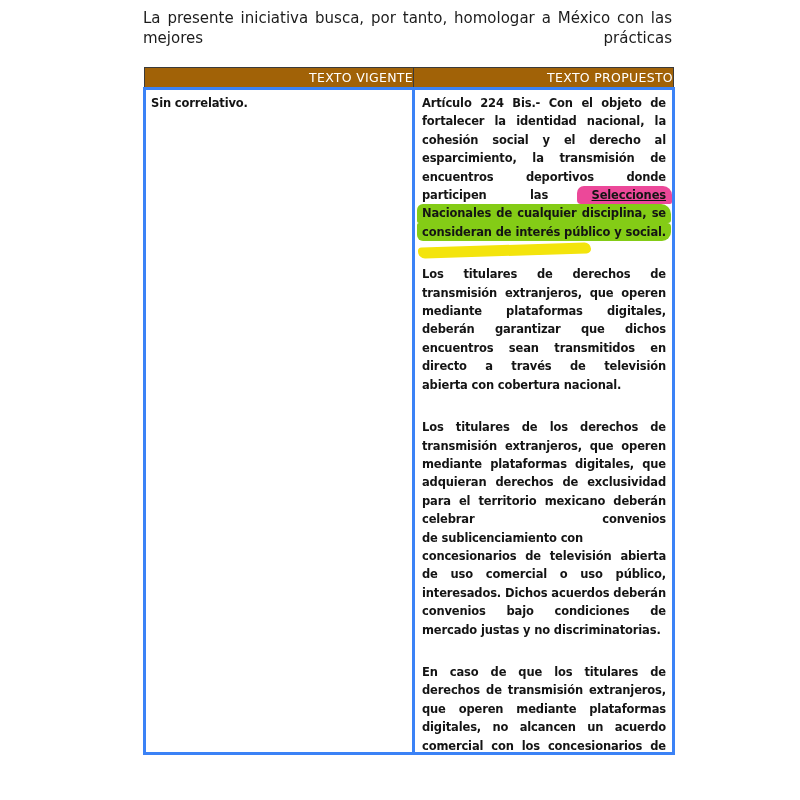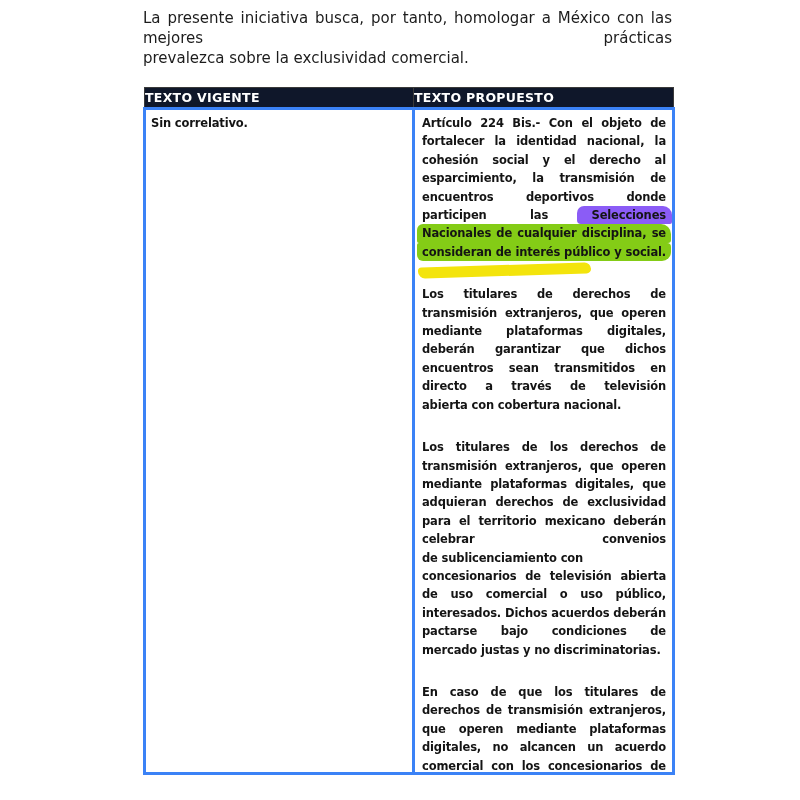--- a/index.html
+++ b/index.html
@@ -25,29 +25,29 @@
   .jl.last { text-align-last: left; }
 
   
   table.cmp {
     margin-top: 19px;
     border-collapse: collapse;
     table-layout: fixed;
     width: 529px;
   }
   table.cmp th {
-    background: #0f172a;
+    background: #a16207;
     color: #ffffff;
     font-size: 12.5px;
-    font-weight: bold;
+    font-weight: normal;
     letter-spacing: 0.3px;
     height: 19px;
     padding: 0;
     border: 1px solid #3a3a3a;
-    text-align: left;
+    text-align: right;
   }
   table.cmp td {
     border: 3px solid #3b82f6;
     vertical-align: top;
     padding: 0;
   }
   .cellwrap {
     height: 658px;
     overflow: hidden;
     font-weight: bold;
@@ -59,24 +59,25 @@
   .cw-left  { padding: 4px 6px 0 5px; }
   .cw-right { padding: 4px 6px 0 7px; }
 
   .ln { text-align: justify; text-align-last: justify; }
   .ln.nl { text-align-last: left; }
   .para { margin: 0 0 24px 0; position: relative; }
   .para.lastp { margin-bottom: 0; }
 
   
   .hl-word {
-    background: #8b5cf6;
+    background: #ec4899;
     padding: 2px 6px 2px 15px;
     margin: -2px -6px -2px -15px;
     border-radius: 7px 9px 2px 4px;
+    text-decoration: underline;
   }
   .hlf {
     background: #84cc16;
     margin: 0 -5px;
     padding: 0 5px;
   }
   .hlf.a { border-radius: 6px 10px 3px 2px; }
   .hlf.b { border-radius: 2px 4px 9px 6px; }
   .hl-tail {
     position: absolute;
@@ -87,21 +88,20 @@
     border-radius: 7px 13px 9px 14px;
   }
 </style>
 </head>
 <body>
 
 <div class="doc">
 
   <p class="intro">
     <span class="jl">La presente iniciativa busca, por tanto, homologar a México con las mejores prácticas</span>
-    <span class="jl last">prevalezca sobre la exclusividad comercial.</span>
   </p>
 
   <table class="cmp">
     <colgroup>
         <col style="width:269px">
         <col style="width:260px">
       </colgroup>
     <thead>
       <tr>
         <th>TEXTO VIGENTE</th>
@@ -144,21 +144,21 @@
               <div class="ln">Los titulares de los derechos de</div>
               <div class="ln">transmisión extranjeros, que operen</div>
               <div class="ln">mediante plataformas digitales, que</div>
               <div class="ln">adquieran derechos de exclusividad</div>
               <div class="ln">para el territorio mexicano deberán</div>
               <div class="ln">celebrar convenios</div>
               <div class="ln nl">de sublicenciamiento con</div>
               <div class="ln">concesionarios de televisión abierta</div>
               <div class="ln">de uso comercial o uso público,</div>
               <div class="ln">interesados. Dichos acuerdos deberán</div>
-              <div class="ln">pactarse bajo condiciones de</div>
+              <div class="ln">convenios bajo condiciones de</div>
               <div class="ln nl">mercado justas y no discriminatorias.</div>
             </div>
 
             <div class="para lastp">
               <div class="ln">En caso de que los titulares de</div>
               <div class="ln">derechos de transmisión extranjeros,</div>
               <div class="ln">que operen mediante plataformas</div>
               <div class="ln">digitales, no alcancen un acuerdo</div>
               <div class="ln">comercial con los concesionarios de</div>
               <div class="ln">televisión abierta, de uso comercial o</div>

